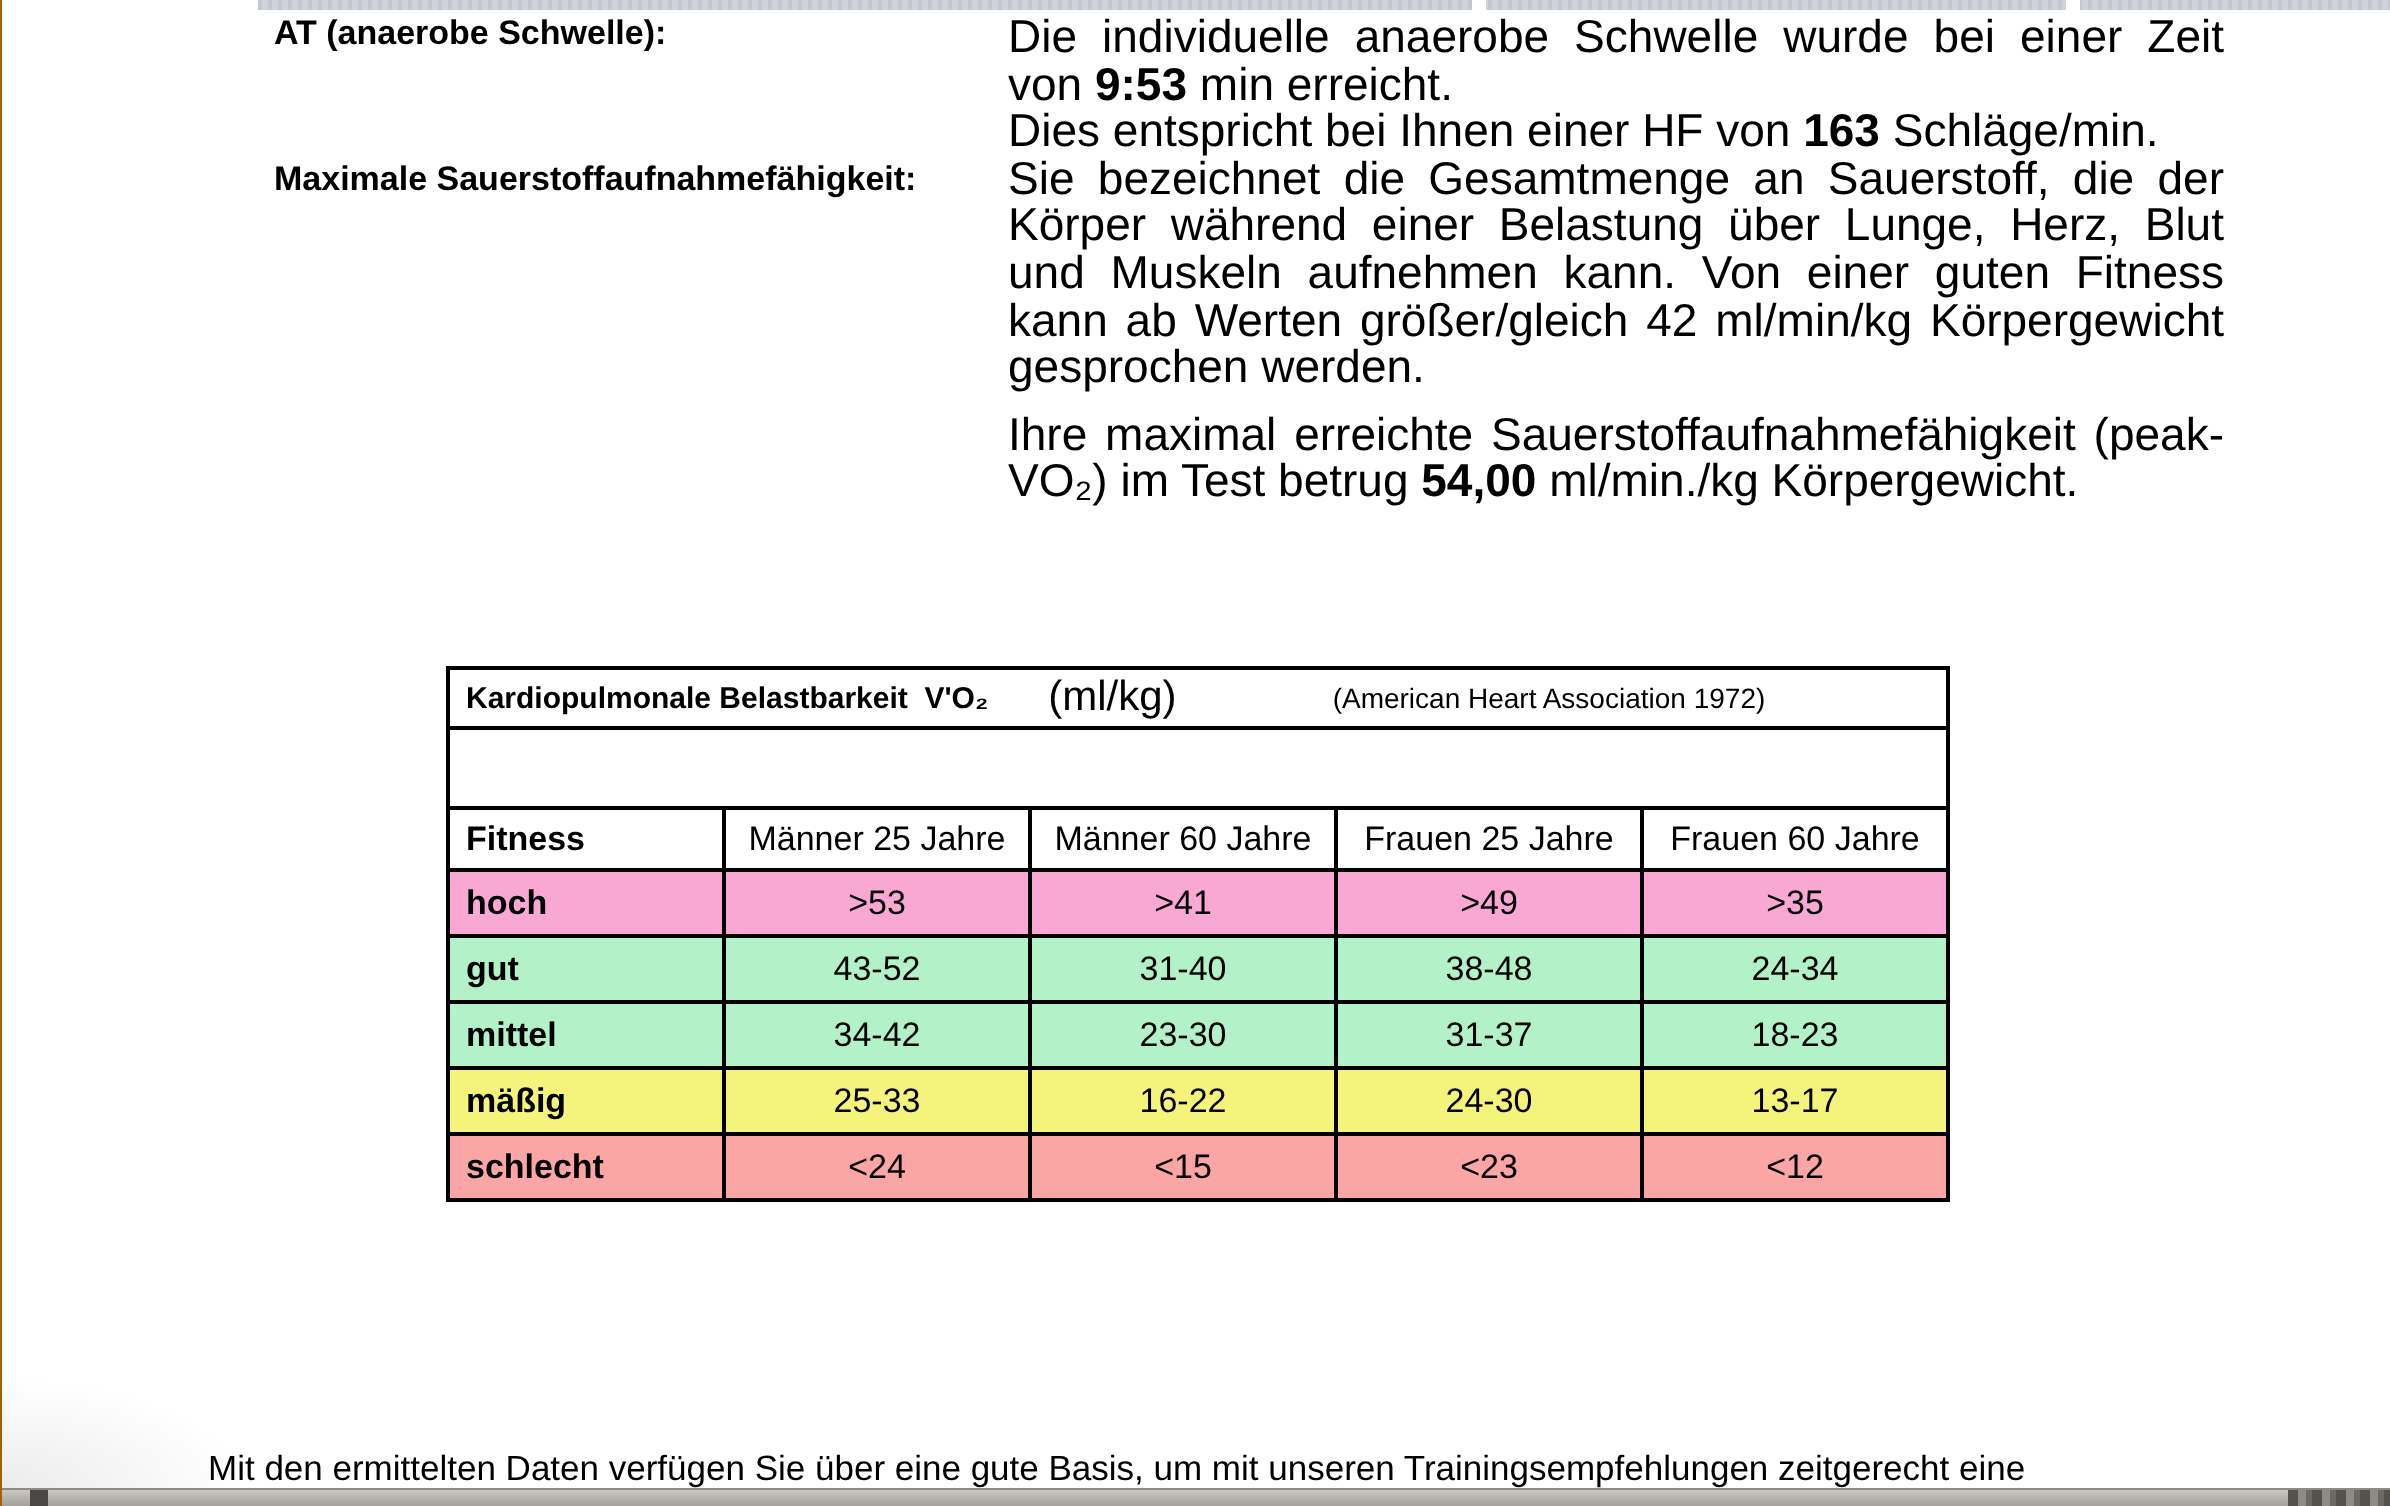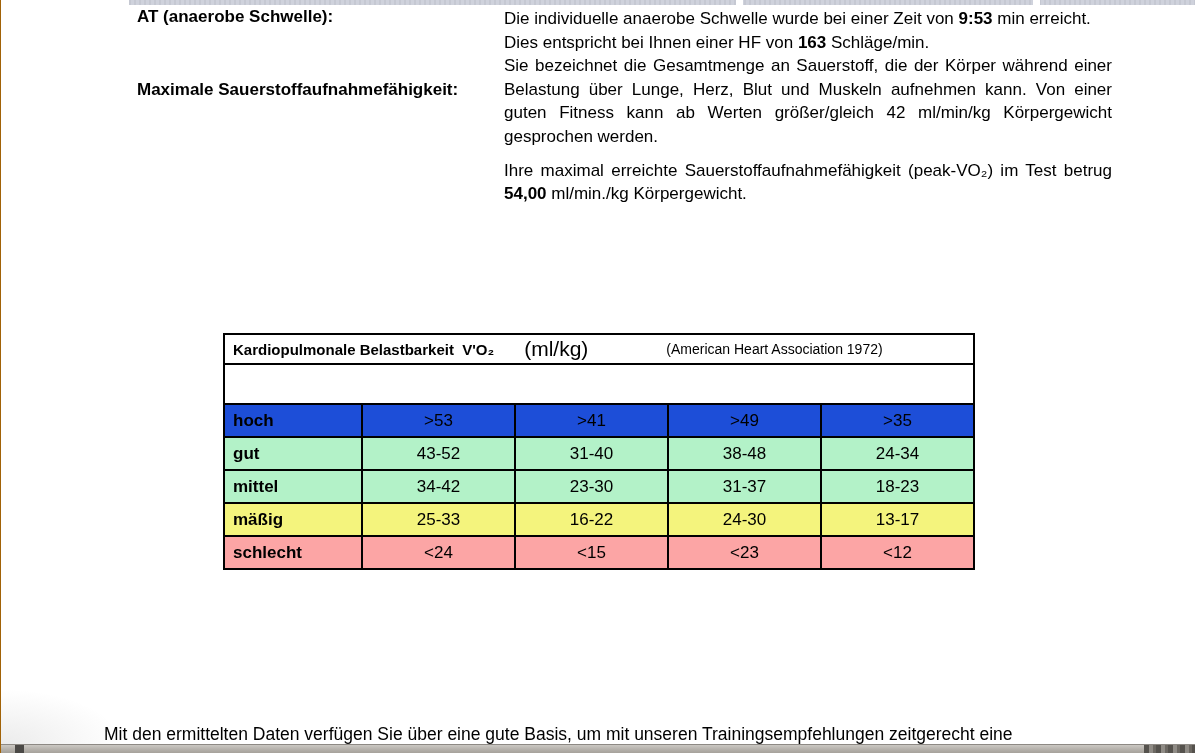--- a/index.html
+++ b/index.html
@@ -18,21 +18,21 @@
   .top-strip .notch { position:absolute; top:0; height:5px; width:7px; background:#ffffff; }
   .notch-1 { left:607px; }
   .notch-2 { left:904px; }
 
   
   .term { position:absolute; left:136px; font-size:17px; font-weight:bold; white-space:nowrap; }
   #term-at  { top:7px; }
   #term-vo2 { top:80px; }
   .def-col {
     position:absolute; left:503px; top:7px; width:608px;
-    font-size:17px; line-height:23.6px;
+    font-size:23px; line-height:23.6px;
   }
   .def-col p { margin:0; text-align:justify; }
   .def-col p.gap-top { margin-top:10px; }
   .def-col b { font-weight:bold; }
 
   
   table.fitness {
     position:absolute; left:222px; top:333px; width:751px;
     border-collapse:collapse; table-layout:fixed; font-size:17px;
   }
@@ -106,21 +106,28 @@
         <div class="title-flex">
           <span class="title-main">Kardiopulmonale Belastbarkeit  V'O₂</span>
           <span class="title-units">(ml/kg)</span>
           <span class="title-source">(American Heart Association 1972)</span>
         </div>
       </td>
     </tr>
     <tr>
       <td class="spacer-cell" colspan="5"></td>
     </tr>
-    <tr class="data-row" style="background-color: #1d4ed8;">
+    <tr class="head-row">
+      <th class="label-cell">Fitness</th>
+      <th>Männer 25 Jahre</th>
+      <th>Männer 60 Jahre</th>
+      <th>Frauen 25 Jahre</th>
+      <th>Frauen 60 Jahre</th>
+    </tr>
+    <tr class="data-row" style="background-color: #f9a8d4;">
       <td class="label-cell">hoch</td>
       <td>&gt;53</td>
       <td>&gt;41</td>
       <td>&gt;49</td>
       <td>&gt;35</td>
     </tr>
     <tr class="data-row" style="background-color: rgb(179, 242, 200);">
       <td class="label-cell">gut</td>
       <td>43-52</td>
       <td>31-40</td>

